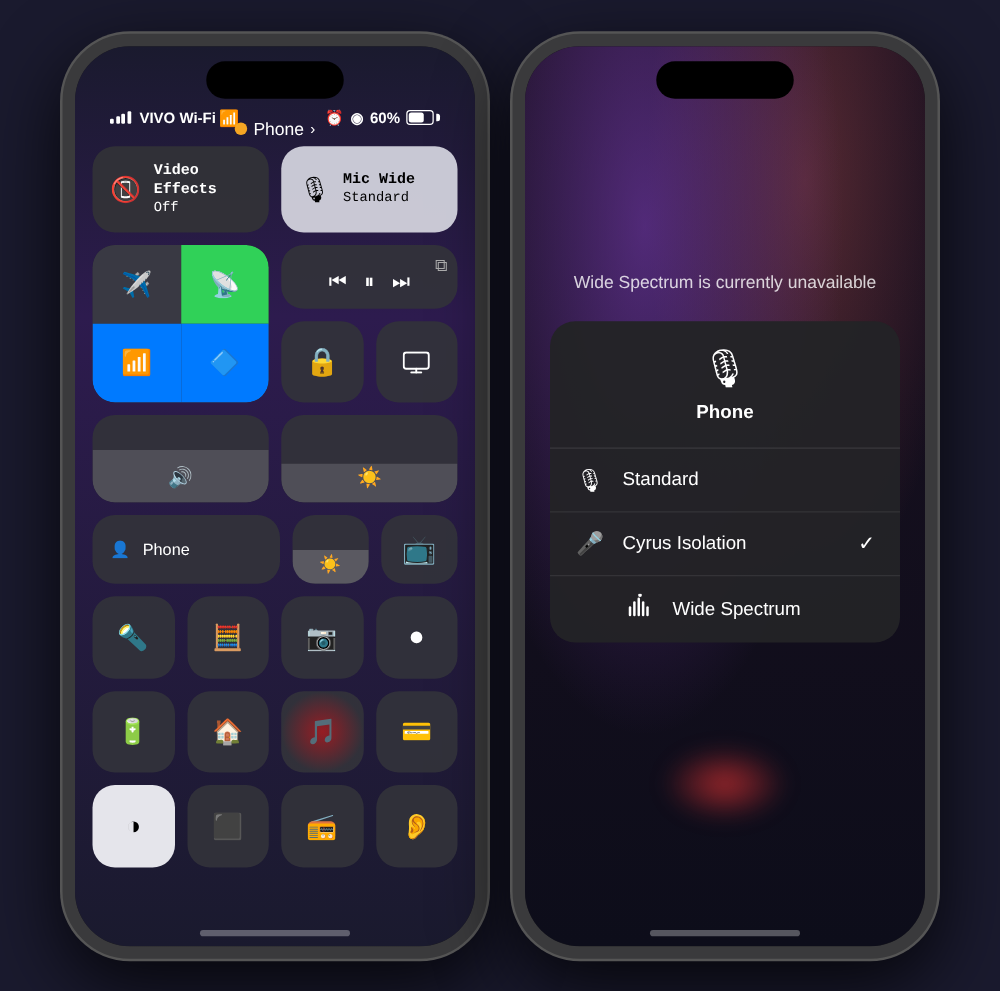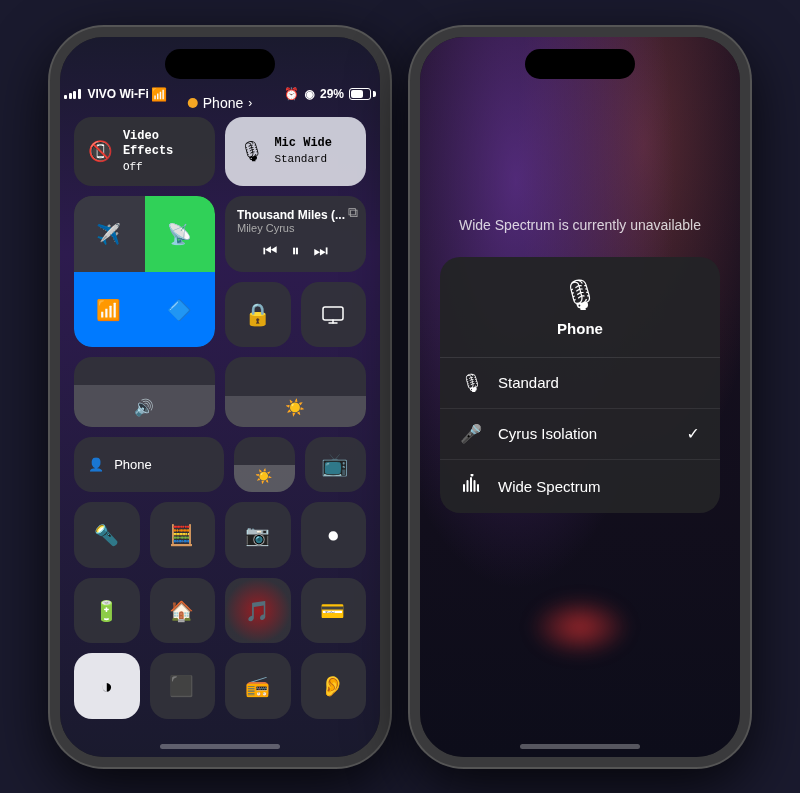--- a/index.html
+++ b/index.html
@@ -47,21 +47,21 @@
     }
 
     
     .status-bar {
       position: absolute;
       top: 50px;
       left: 0; right: 0;
       display: flex;
       align-items: center;
       justify-content: space-between;
-      padding: 0 4px;
+      padding: 0 28px;
       font-size: 13px;
       color: #fff;
       font-weight: 600;
       z-index: 5;
     }
 
     .status-left { display: flex; align-items: center; gap: 3px; }
     .status-right { display: flex; align-items: center; gap: 5px; font-size: 12px; }
 
     
@@ -348,21 +348,21 @@
       display: flex;
       align-items: center;
       padding: 14px 20px;
       gap: 14px;
       color: #fff;
       font-size: 15px;
       border-bottom: 1px solid rgba(255,255,255,0.08);
       position: relative;
     }
 
-    .mic-option:last-child { border-bottom: none; }
+    .mic-option:last-child { border-bottom: none; margin-left: 40px; }
 
     .mic-opt-icon { font-size: 18px; width: 24px; text-align: center; }
     .mic-check { position: absolute; right: 20px; font-size: 16px; color: #fff; }
 
     
     .red-blob {
       position: absolute;
       bottom: 100px;
       left: 50%; transform: translateX(-50%);
       width: 100px; height: 60px;
@@ -413,21 +413,21 @@
         <div class="signal-bar" style="height:6px"></div>
         <div class="signal-bar" style="height:8px"></div>
         <div class="signal-bar" style="height:10px"></div>
       </div>
       <span style="font-size:12px; margin-left:4px">VIVO Wi-Fi</span>
       <span style="font-size:13px">📶</span>
     </div>
     <div class="status-right">
       <span>⏰</span>
       <span>◉</span>
-      <span style="font-size:12px">29%</span>
+      <span style="font-size:12px">60%</span>
       <div class="battery-icon">
         <div class="battery-body">
             <div class="battery-fill"></div>
           </div>
         <div class="battery-tip"></div>
       </div>
     </div>
   </div>
 
   <div class="phone-label">
@@ -459,24 +459,20 @@
 
       <div class="network-block">
         <div class="net-btn top-left">✈️</div>
         <div class="net-btn top-right">📡</div>
         <div class="net-btn bot-left">📶</div>
         <div class="net-btn bot-right">🔷</div>
       </div>
 
       <div class="media-player">
         <span class="copy-icon">⧉</span>
-        <div class="media-top">
-          <span class="media-title">Thousand Miles (...</span>
-          <span class="media-artist">Miley Cyrus</span>
-        </div>
         <div class="media-controls">
           <span>⏮</span>
           <span>⏸</span>
           <span>⏭</span>
         </div>
       </div>
 
       <div class="cc-btn">🔒</div>
 
       <div class="cc-btn">

